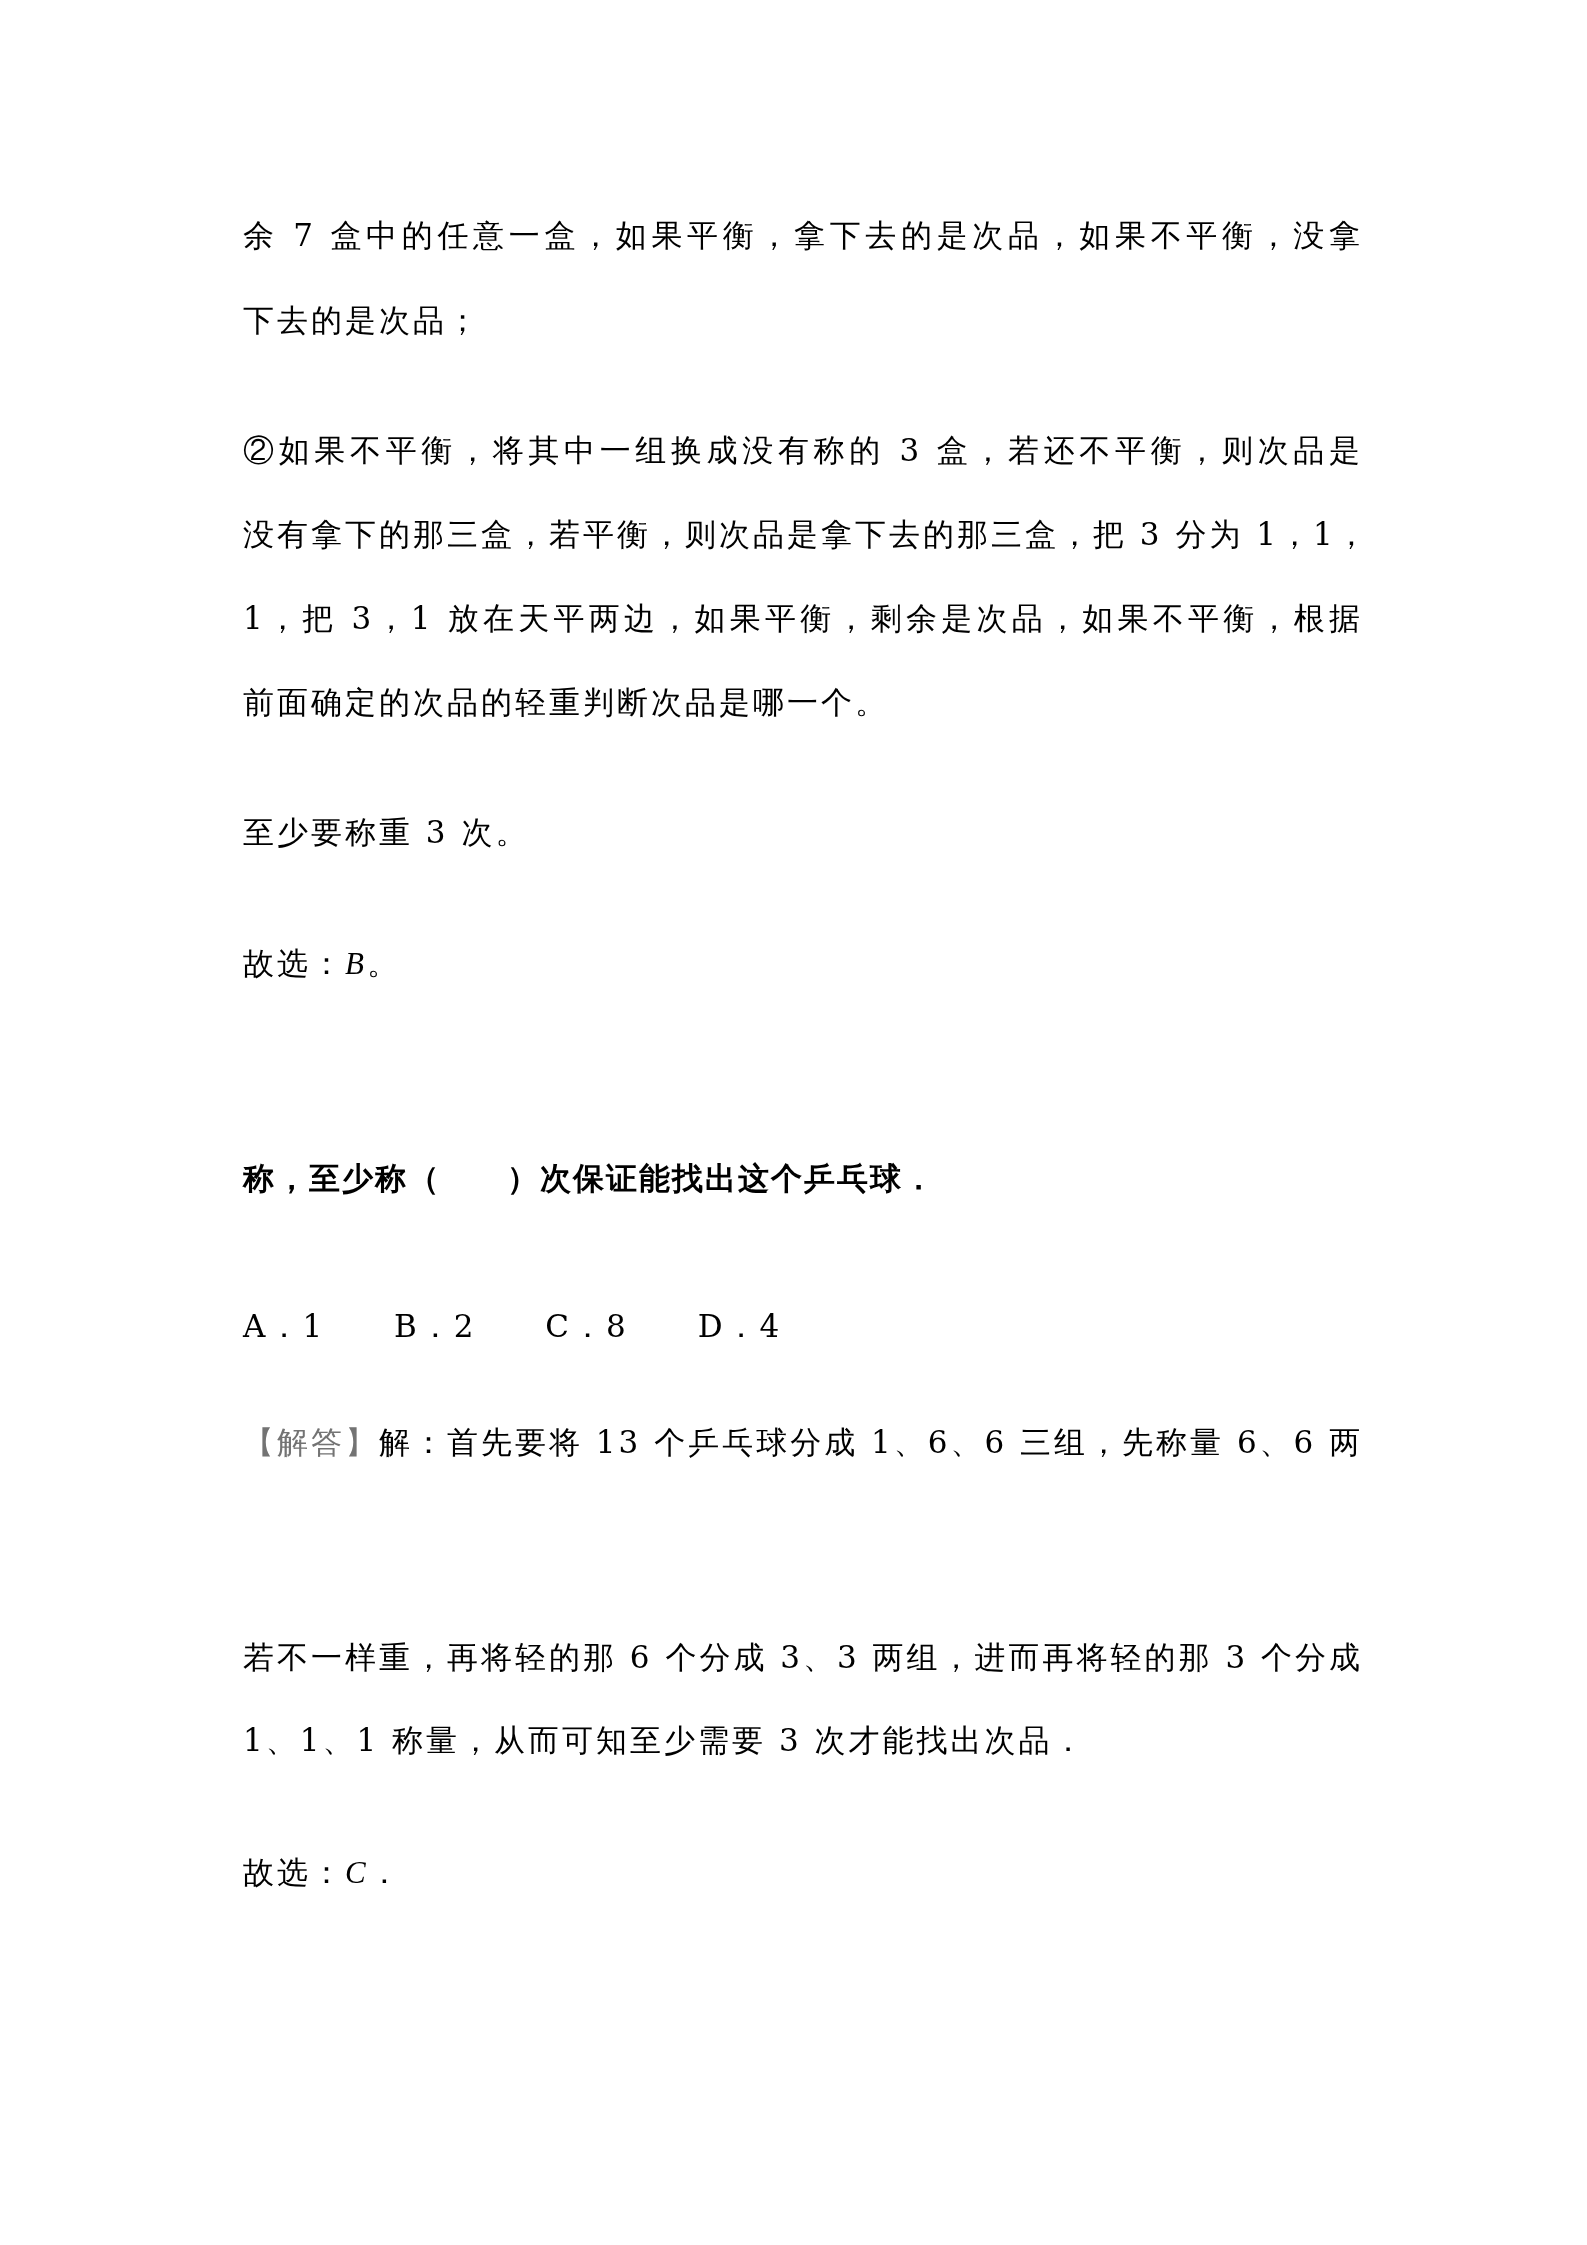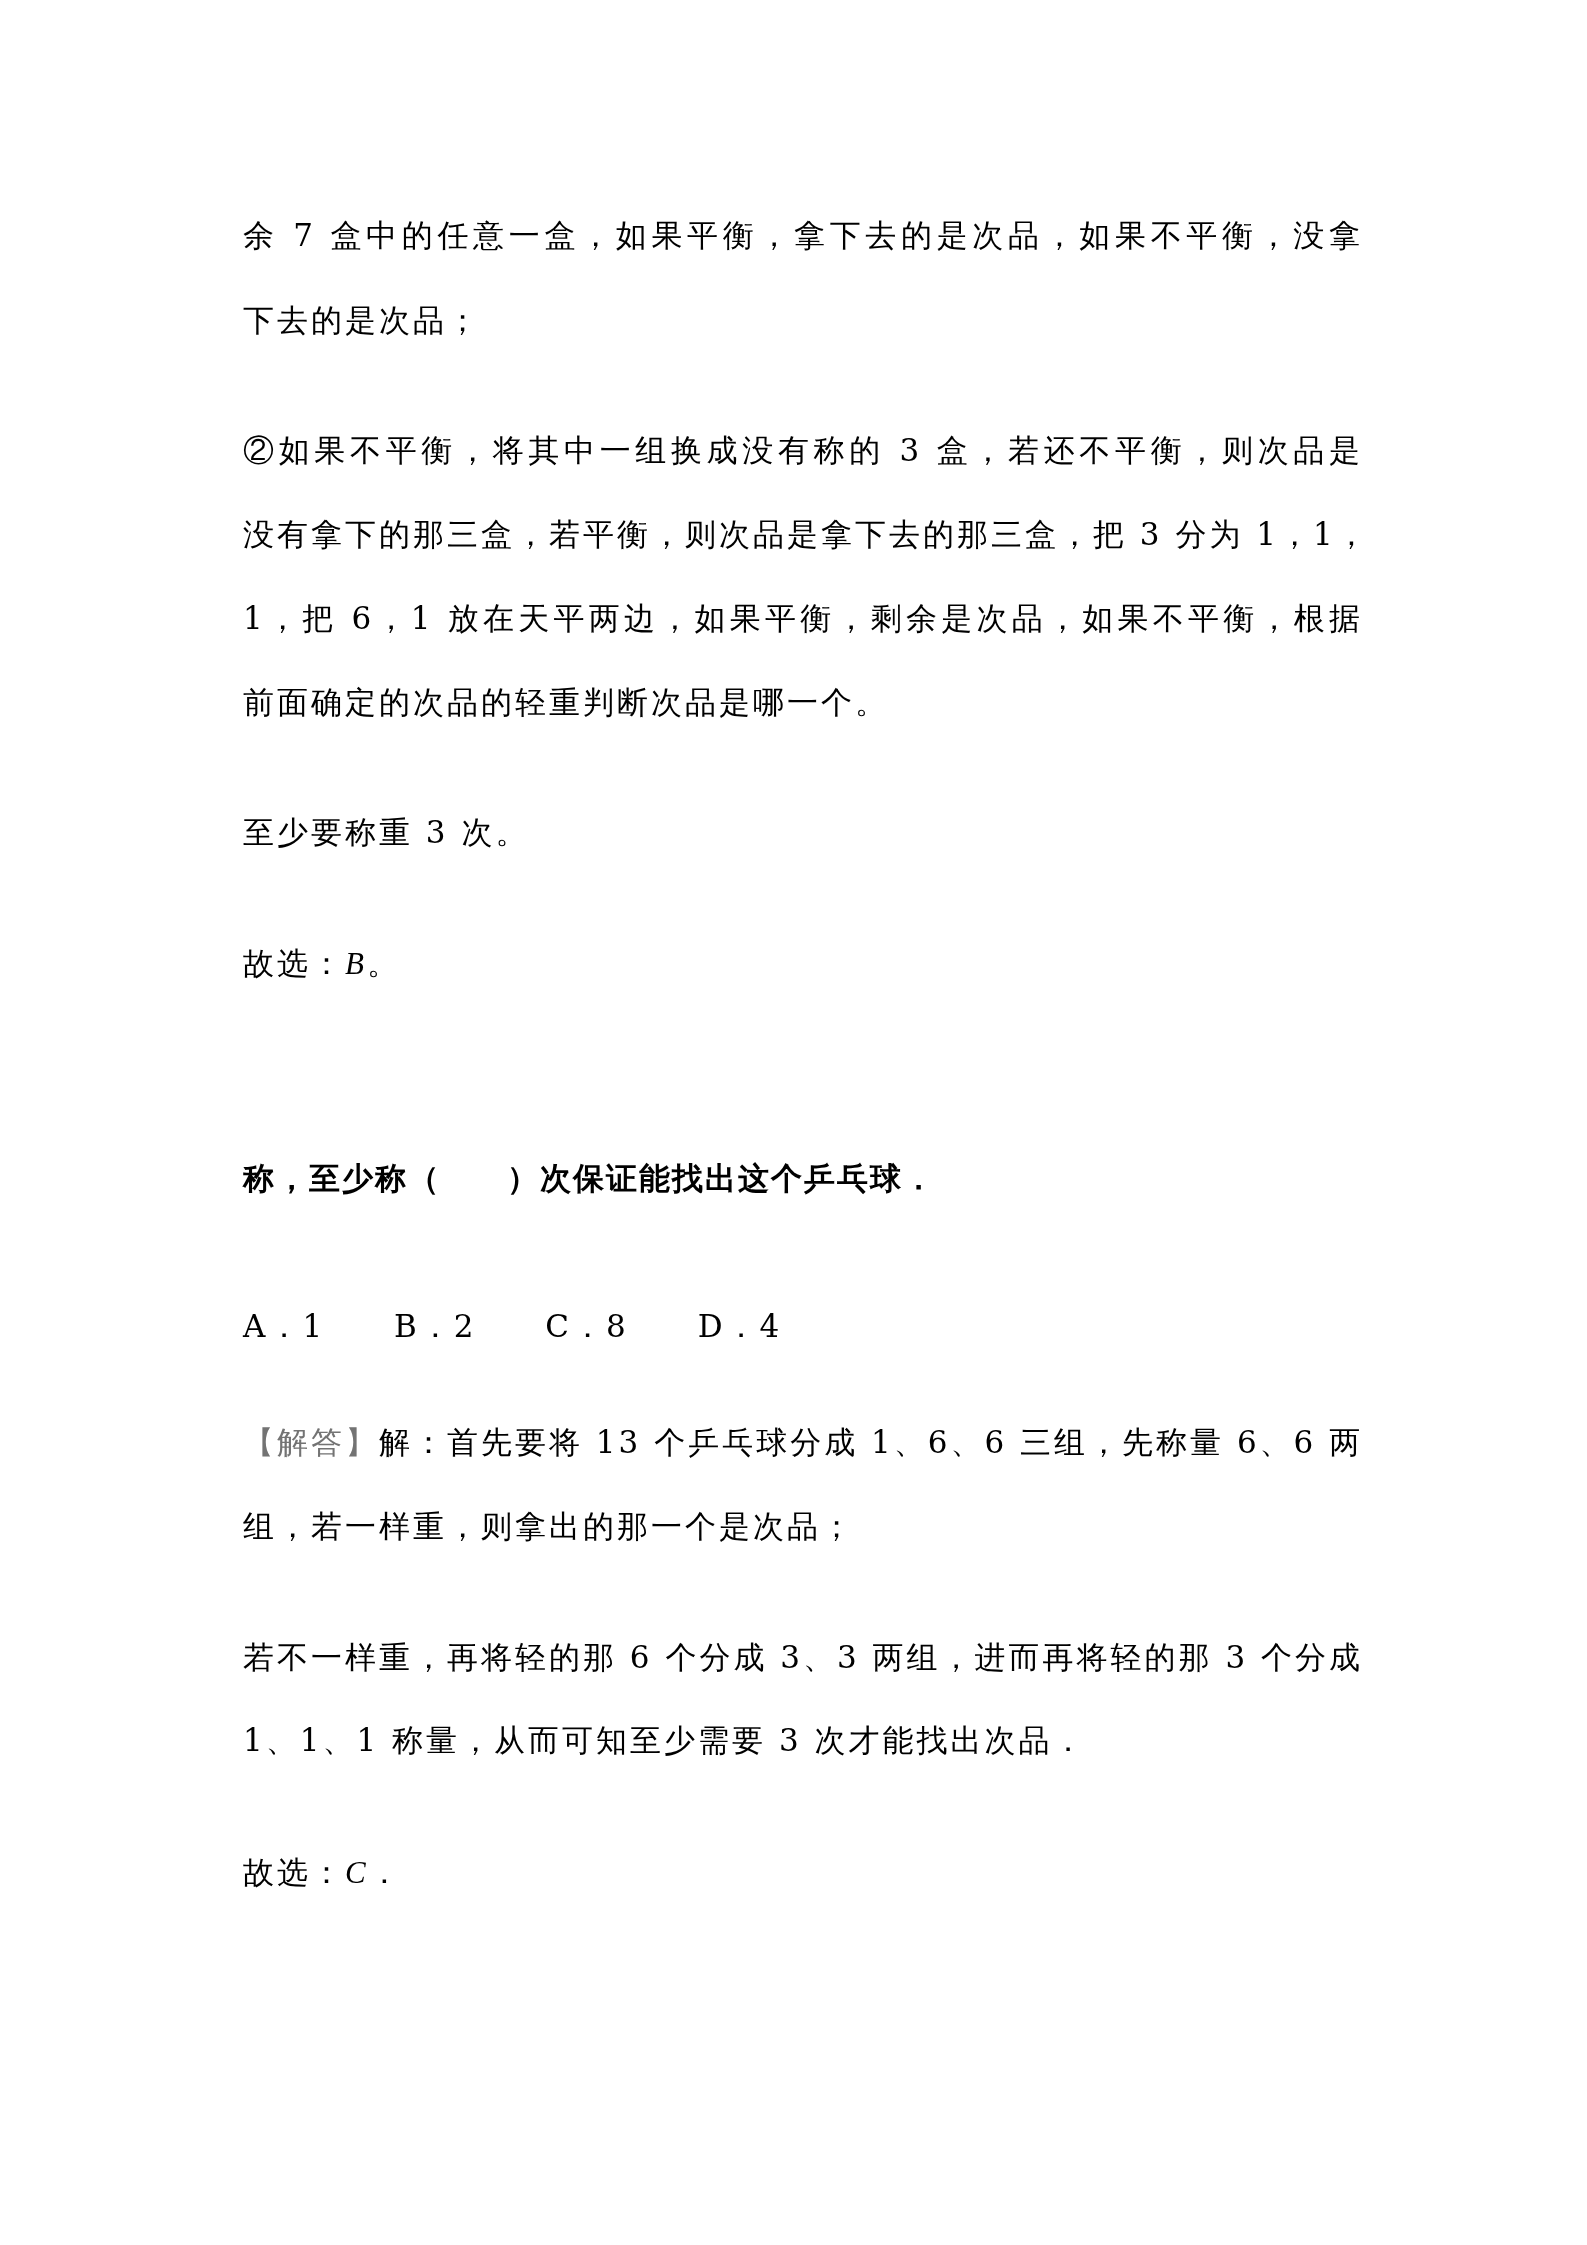--- a/index.html
+++ b/index.html
@@ -17,42 +17,41 @@
 </head>
 <body>
 
 <div class="page">
 
   <div class="line justify" style="top:215px">余 7 盒中的任意一盒，如果平衡，拿下去的是次品，如果不平衡，没拿</div>
   <div class="line" style="top:300px">下去的是次品；</div>
 
   <div class="line justify" style="top:430px">②如果不平衡，将其中一组换成没有称的 3 盒，若还不平衡，则次品是</div>
   <div class="line justify" style="top:514px">没有拿下的那三盒，若平衡，则次品是拿下去的那三盒，把 3 分为 1，1，</div>
-  <div class="line justify" style="top:598px">1，把 6，1 放在天平两边，如果平衡，剩余是次品，如果不平衡，根据</div>
+  <div class="line justify" style="top:598px">1，把 3，1 放在天平两边，如果平衡，剩余是次品，如果不平衡，根据</div>
   <div class="line" style="top:682px">前面确定的次品的轻重判断次品是哪一个。</div>
 
   <div class="line" style="top:812px">至少要称重 3 次。</div>
 
   <div class="line" style="top:943px">
     <span>故选：</span><span class="it">B</span><span>。</span>
   </div>
 
   <div class="line bold" style="top:1158px">称，至少称（　　）次保证能找出这个乒乓球．</div>
 
   <div class="line" style="top:1290px">
     <span class="opt">A．1</span>
     <span class="opt">B．2</span>
     <span class="opt">C．8</span>
     <span class="opt">D．4</span>
   </div>
 
   <div class="line justify" style="top:1422px">
     <span class="blue">【解答】</span><span>解：首先要将 13 个乒乓球分成 1、6、6 三组，先称量 6、6 两</span>
   </div>
-  <div class="line" style="top:1506px">组，若一样重，则拿出的那一个是次品；</div>
   <div class="line justify" style="top:1637px">若不一样重，再将轻的那 6 个分成 3、3 两组，进而再将轻的那 3 个分成</div>
   <div class="line" style="top:1720px">1、1、1 称量，从而可知至少需要 3 次才能找出次品．</div>
 
   <div class="line" style="top:1852px">
     <span>故选：</span><span class="it">C</span><span>．</span>
   </div>
 
 </div>
 
 </body></html>

